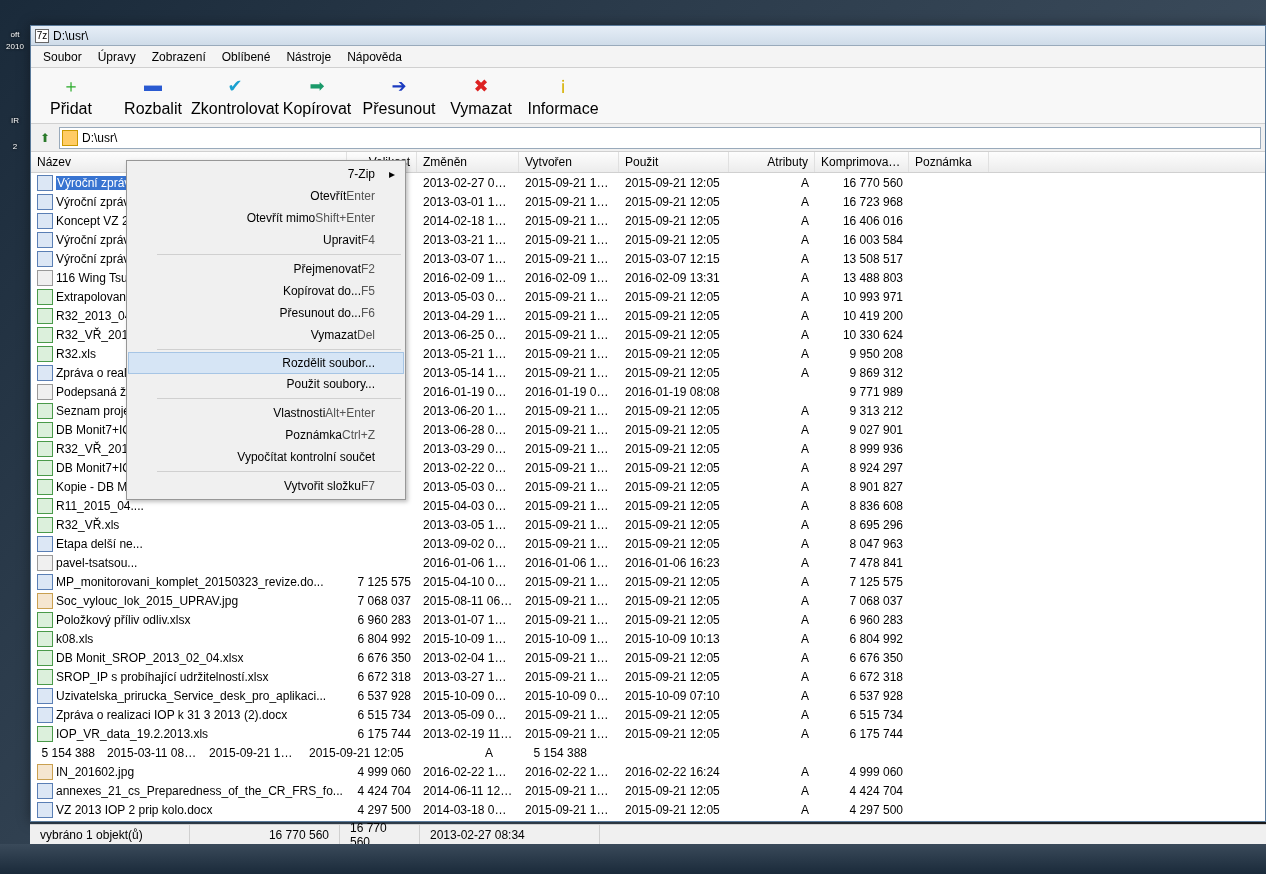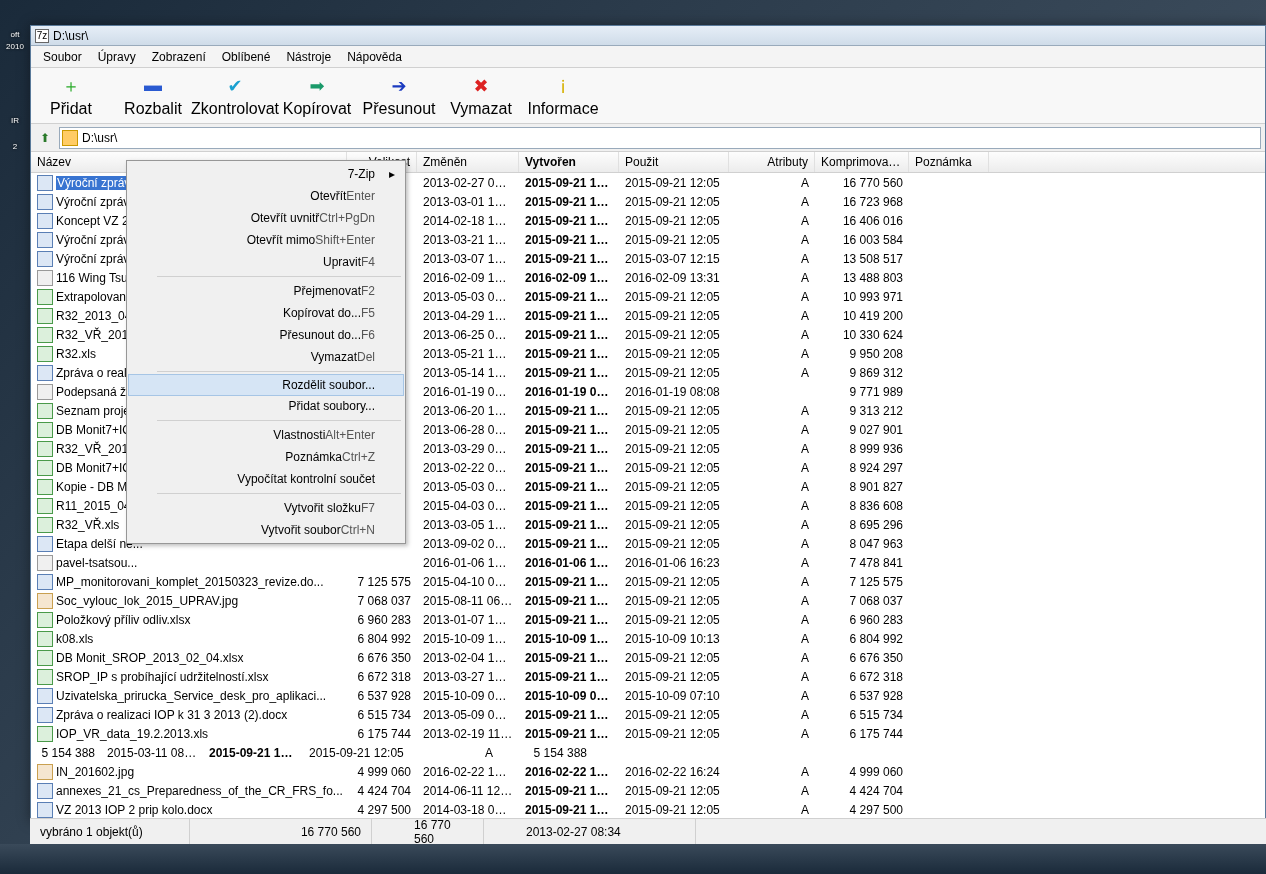--- a/index.html
+++ b/index.html
@@ -28,30 +28,30 @@
 .row.selected { }
 .row .cell { padding:0 6px; overflow:hidden; white-space:nowrap; text-overflow:ellipsis; }
 .row .namecell { display:flex; align-items:center; }
 .row .namecell .sel { background:#3874d1; color:#fff; padding:0 1px;}
 .ficon { width:16px; height:16px; margin-right:3px; border:1px solid #88a; background:#eef; flex:none;}
 .ficon.doc { background:#dce7f5; border-color:#5a7fb5;}
 .ficon.xls { background:#dcf0dc; border-color:#4a9a4a;}
 .ficon.jpg { background:#f5e6d0; border-color:#c9a050;}
 .ficon.pptx { background:#f5dcd0; border-color:#c96a40;}
 .ficon.txt { background:#f0f0f0; border-color:#999;}
-.col-name{width:316px;} .col-size{width:70px; text-align:right;} .col-mod{width:102px;} .col-crt{width:100px;font-weight:bold;} .col-use{width:110px;} .col-attr{width:86px; text-align:right;} .col-comp{width:94px; text-align:right;} .col-note{width:80px;}
+.col-name{width:316px;} .col-size{width:70px; text-align:right;} .col-mod{width:102px;} .col-crt{width:100px;} .col-use{width:110px;} .col-attr{width:86px; text-align:right;} .col-comp{width:94px; text-align:right;} .col-note{width:80px;}
 .hcell.col-size,.hcell.col-attr,.hcell.col-comp{ text-align:right;}
 .contextmenu { position:absolute; left:126px; top:160px; width:280px; background:#f0f0f0; border:1px solid #979797; box-shadow:2px 2px 4px rgba(0,0,0,.25); padding:2px; z-index:50;text-align:right;}
 .cmrow { display:flex; align-items:center; height:22px; padding:0 28px 0 30px; position:relative; cursor:default; white-space:nowrap;}
 .cmrow .cmlabel { flex:1; }
 .cmrow .cmshort { color:#555; }
 .cmrow.hover { background:#d6e5f5; border:1px solid #a6c5e5; margin:-1px; }
 .cmrow .arrow { position:absolute; right:8px; }
 .cmsep { height:1px; background:#d0d0d0; margin:3px 2px 3px 28px; }
-.statusbar { position:absolute; left:30px; right:0; bottom:30px; height:26px; background:#f0f0f0; border-top:1px solid #d0d0d0; display:flex; align-items:center; font-size:12px;gap:32px;}
+.statusbar { position:absolute; left:30px; right:0; bottom:30px; height:20px; background:#f0f0f0; border-top:1px solid #d0d0d0; display:flex; align-items:center; font-size:12px;}
 .statusbar .scell { padding:0 10px; border-right:1px solid #d0d0d0; height:100%; display:flex; align-items:center;}
 .taskbar { position:absolute; left:0; right:0; bottom:0; height:30px; background:linear-gradient(#3a4a5a,#1a2a3a); }
 </style>
 </head>
 <body>
 
 <div class="desktop-icons" id="desktop-icons">
     <div class="dico" style="top: 30px;">oft</div>
     <div class="dico" style="top: 42px;">2010</div>
     <div class="dico" style="top: 116px;">IR</div>
@@ -536,24 +536,20 @@
 <div class="contextmenu" id="contextmenu">
     <div class="cmrow">
       <span class="cmlabel">7-Zip</span>
       <span class="arrow">▸</span>
     </div>
     <div class="cmrow">
       <span class="cmlabel">Otevřít</span>
       <span class="cmshort">Enter</span>
     </div>
     <div class="cmrow">
-      <span class="cmlabel">Otevřít uvnitř</span>
-      <span class="cmshort">Ctrl+PgDn</span>
-    </div>
-    <div class="cmrow">
       <span class="cmlabel">Otevřít mimo</span>
       <span class="cmshort">Shift+Enter</span>
     </div>
     <div class="cmrow">
       <span class="cmlabel">Upravit</span>
       <span class="cmshort">F4</span>
     </div>
     <div class="cmsep"></div>
     <div class="cmrow">
       <span class="cmlabel">Přejmenovat</span>
@@ -569,42 +565,38 @@
     </div>
     <div class="cmrow">
       <span class="cmlabel">Vymazat</span>
       <span class="cmshort">Del</span>
     </div>
     <div class="cmsep"></div>
     <div class="cmrow hover">
       <span class="cmlabel">Rozdělit soubor...</span>
     </div>
     <div class="cmrow">
-      <span class="cmlabel">Přidat soubory...</span>
+      <span class="cmlabel">Použit soubory...</span>
     </div>
     <div class="cmsep"></div>
     <div class="cmrow">
       <span class="cmlabel">Vlastnosti</span>
       <span class="cmshort">Alt+Enter</span>
     </div>
     <div class="cmrow">
       <span class="cmlabel">Poznámka</span>
       <span class="cmshort">Ctrl+Z</span>
     </div>
     <div class="cmrow">
       <span class="cmlabel">Vypočítat kontrolní součet</span>
     </div>
     <div class="cmsep"></div>
     <div class="cmrow">
       <span class="cmlabel">Vytvořit složku</span>
       <span class="cmshort">F7</span>
-    </div>
-    <div class="cmrow">
-      <span class="cmlabel">Vytvořit soubor</span>
-      <span class="cmshort">Ctrl+N</span>
     </div>
   </div>
 
 <div class="statusbar">
   <div class="scell" style="width:160px">vybráno 1 objekt(ů)</div>
   <div class="scell" style="width:150px;justify-content:flex-end">16 770 560</div>
   <div class="scell" style="width:80px;justify-content:flex-end">16 770 560</div>
   <div class="scell" style="width:180px">2013-02-27 08:34</div>
 </div>
 

